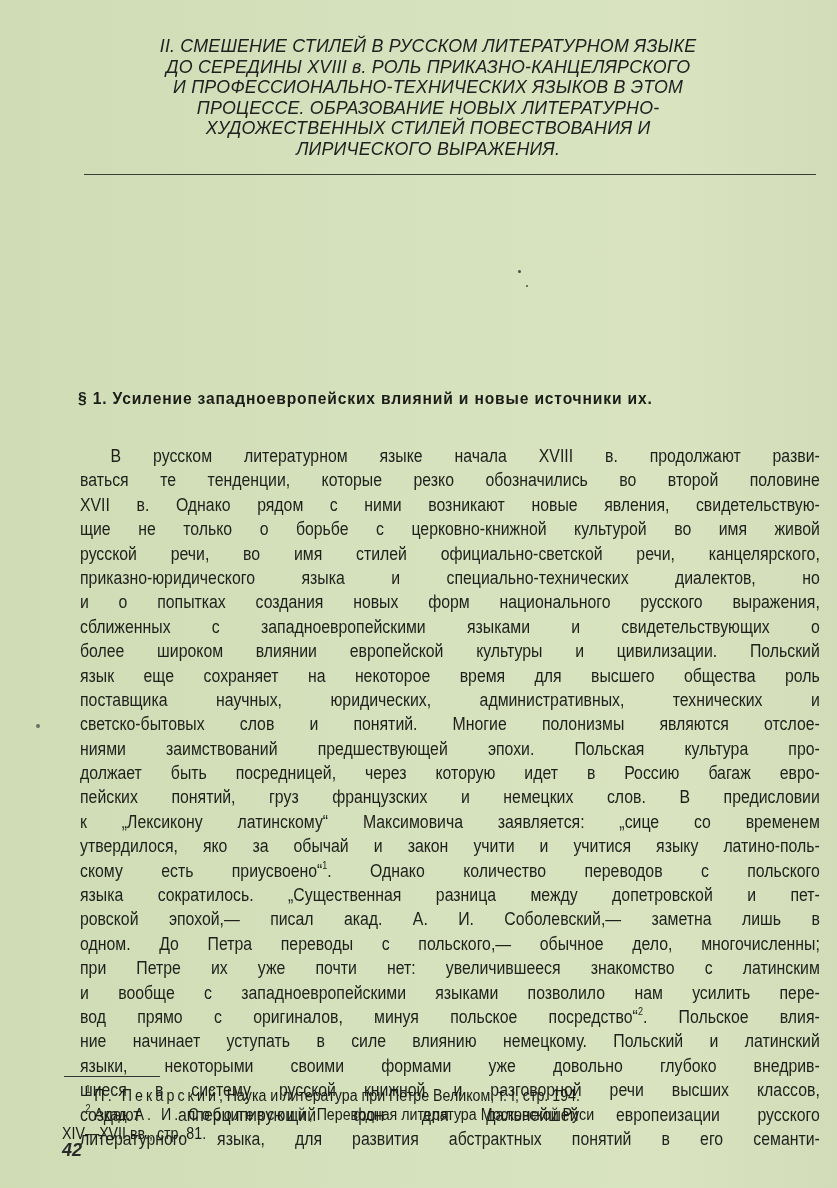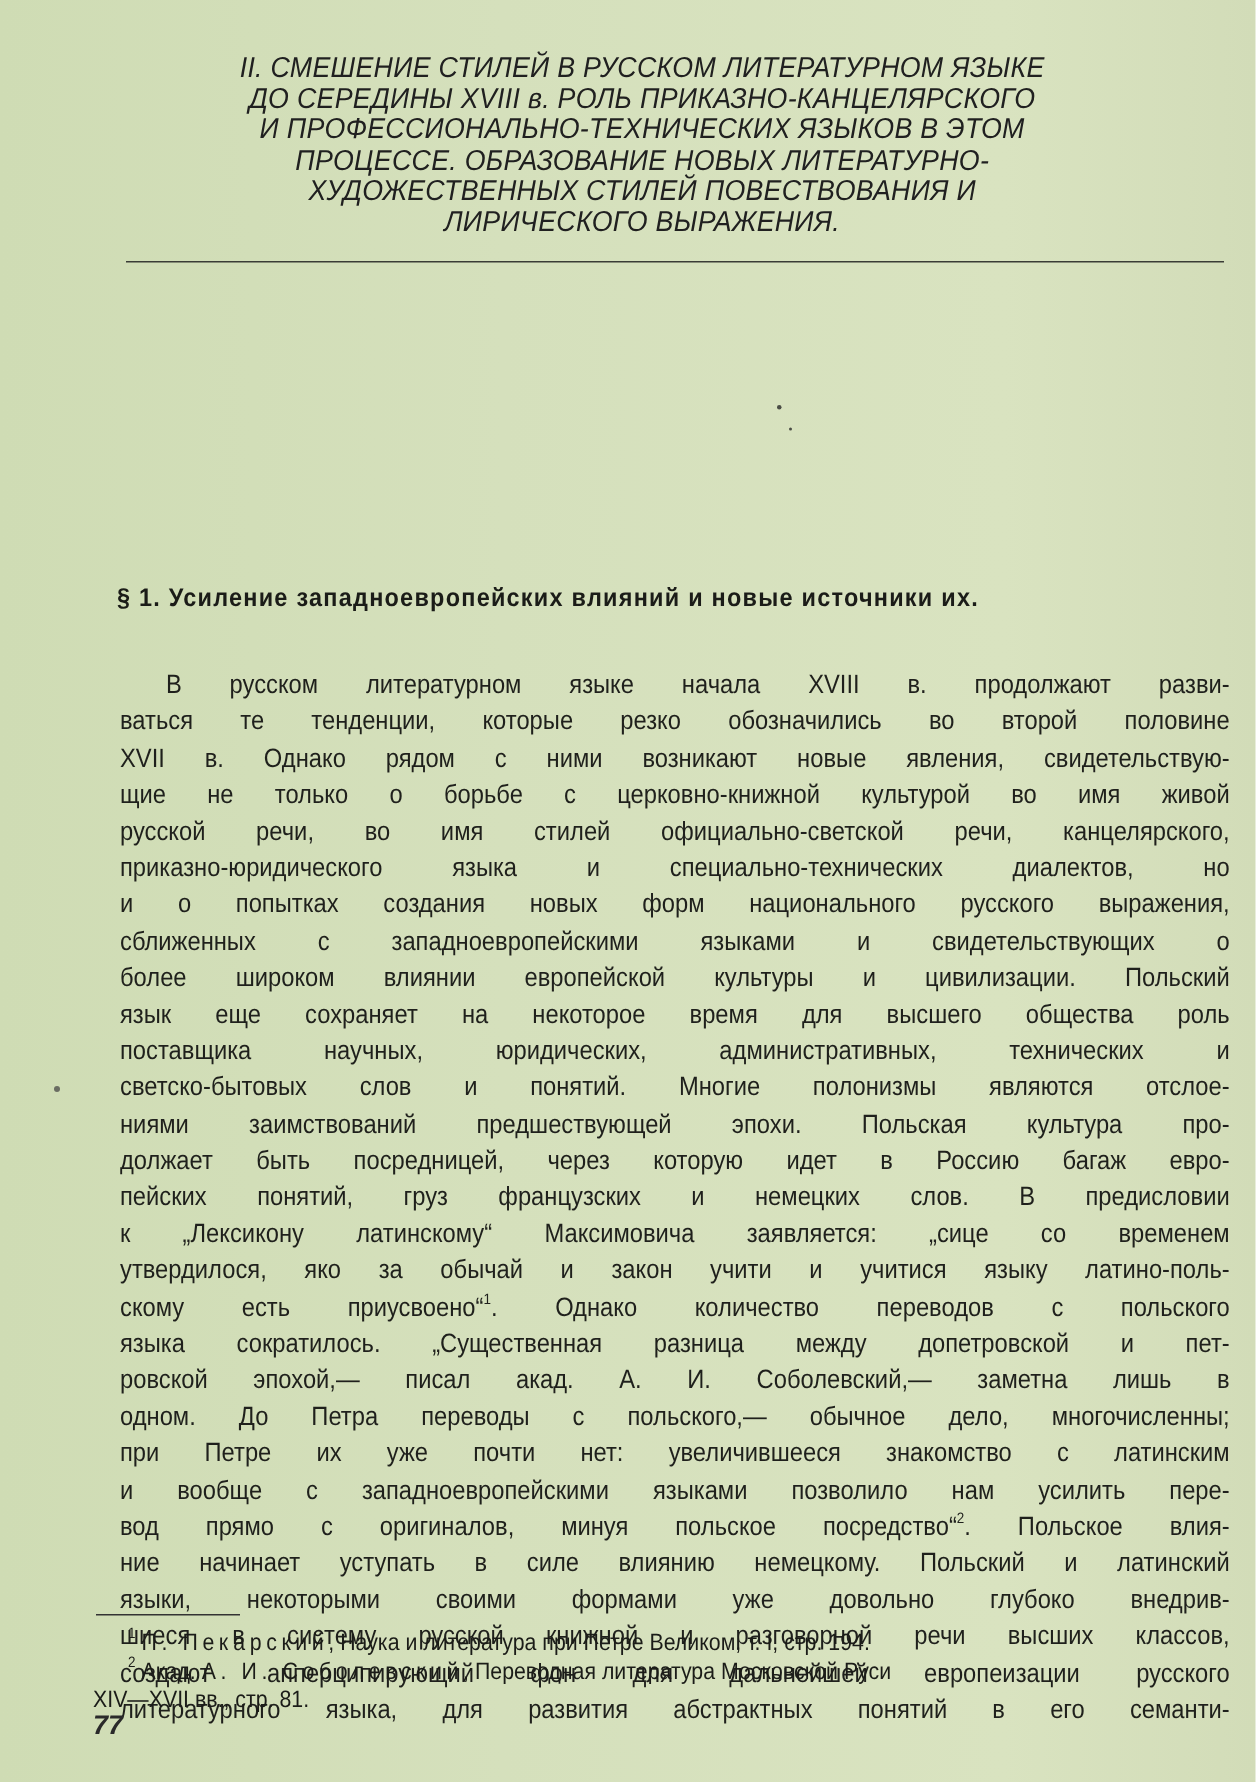--- a/index.html
+++ b/index.html
@@ -113,14 +113,14 @@
   </div>
 
   <div class="fn-rule"></div>
 
   <div class="footnotes">
     <span class="line ind"><sup>1</sup> <span class="spaced">П. Пекарский</span><span>, Наука и литература при Петре Великом, т. I, стр. 194.</span></span>
     <span class="line ind"><sup>2</sup> <span>Акад. </span><span class="spaced">А. И. Соболевский</span><span>, Переводная литература Московской Руси</span></span>
     <span class="line">XIV—XVII вв., стр. 81.</span>
   </div>
 
-  <div class="page-number">77</div>
+  <div class="page-number">42</div>
 </div>
 
 </body></html>

